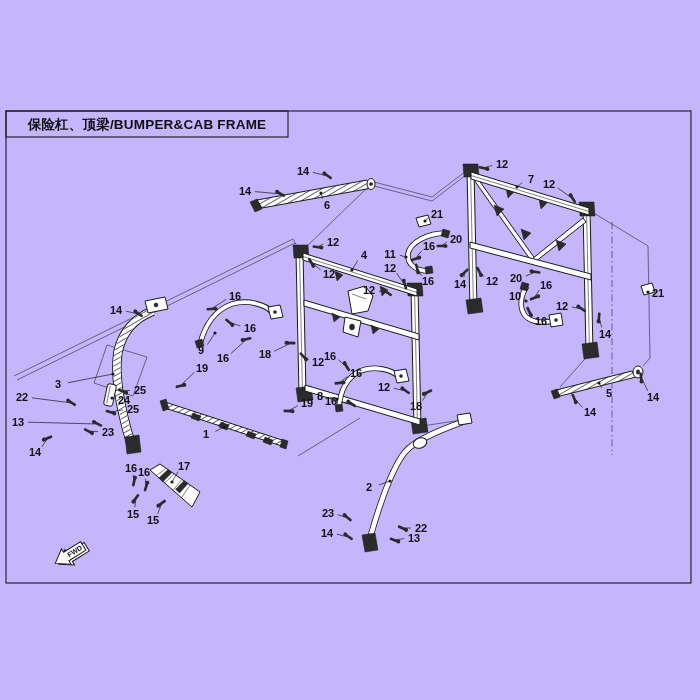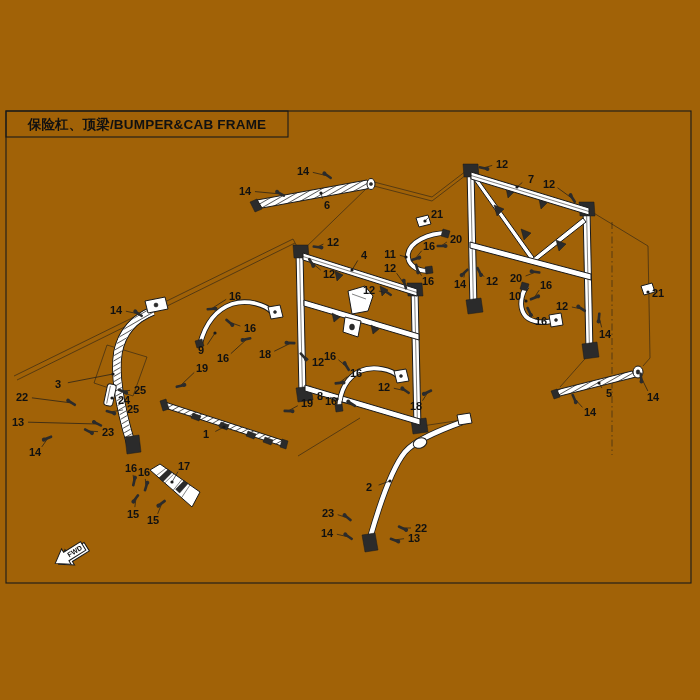--- a/index.html
+++ b/index.html
@@ -1,16 +1,16 @@
 <!DOCTYPE html>
 <html><head>
 <meta charset="utf-8">
 <style>
   html,body{margin:0;padding:0;background:#ffffff;}
-  .page{position:relative;width:700px;height:700px;background:#a16207;font-family:"Liberation Sans",sans-serif;}
+  .page{position:relative;width:700px;height:700px;background:#c4b5fd;font-family:"Liberation Sans",sans-serif;}
   svg{position:absolute;left:0;top:0;}
   .box{fill:none;stroke:#1a1a1a;stroke-width:1.1;}
   .title{font:bold 13.5px "Liberation Sans",sans-serif;fill:#111;text-anchor:middle;letter-spacing:.2px;}
   .part{fill:#ffffff;stroke:#1a1a1a;stroke-width:1;}
   .hatched{fill:url(#hatch);stroke:#1a1a1a;stroke-width:1;}
   .dark{fill:#2b2b2b;stroke:#1a1a1a;stroke-width:.5;}
   .innerline{stroke:#1a1a1a;stroke-width:.55;fill:none;}
   .phantom line,.phantom polyline,.phantom polygon{stroke:#1a1a1a;stroke-width:.55;fill:none;}
   .dashdot{stroke-dasharray:7 3 1.5 3;}
   .tube-o{fill:none;stroke:#1a1a1a;stroke-width:5.5;}

